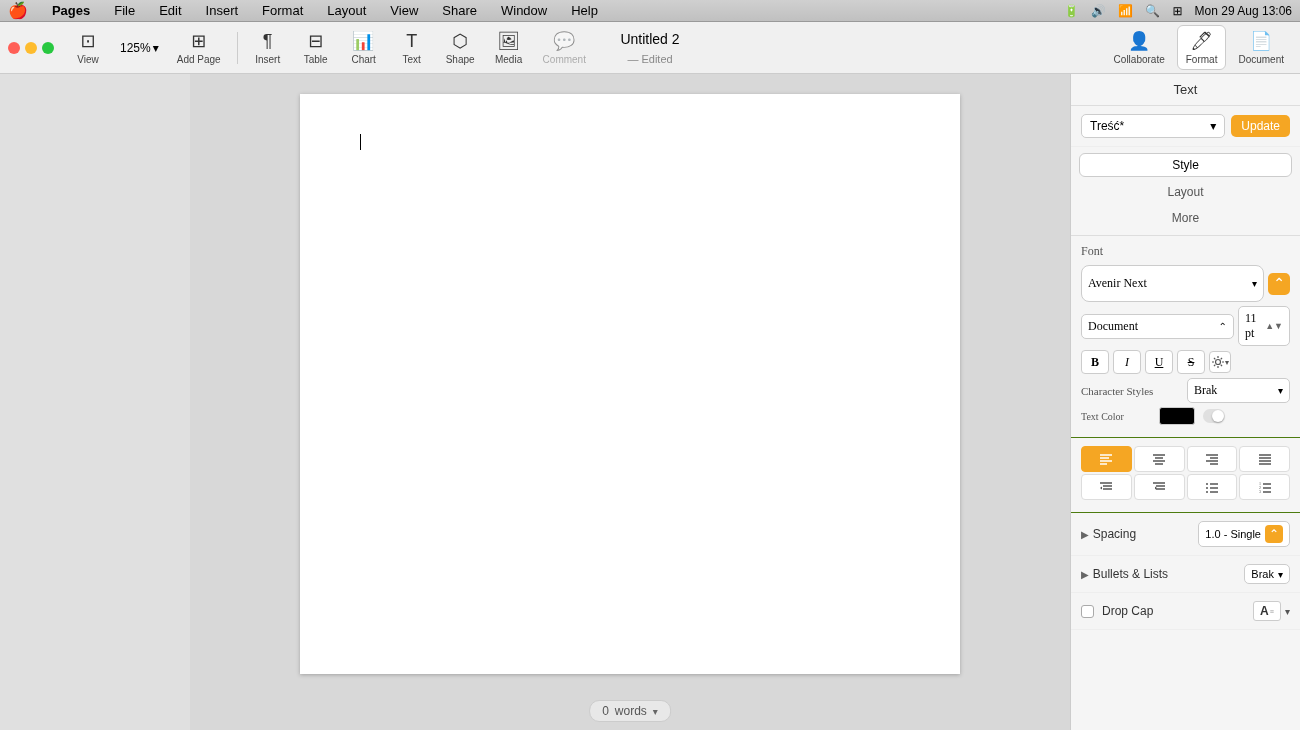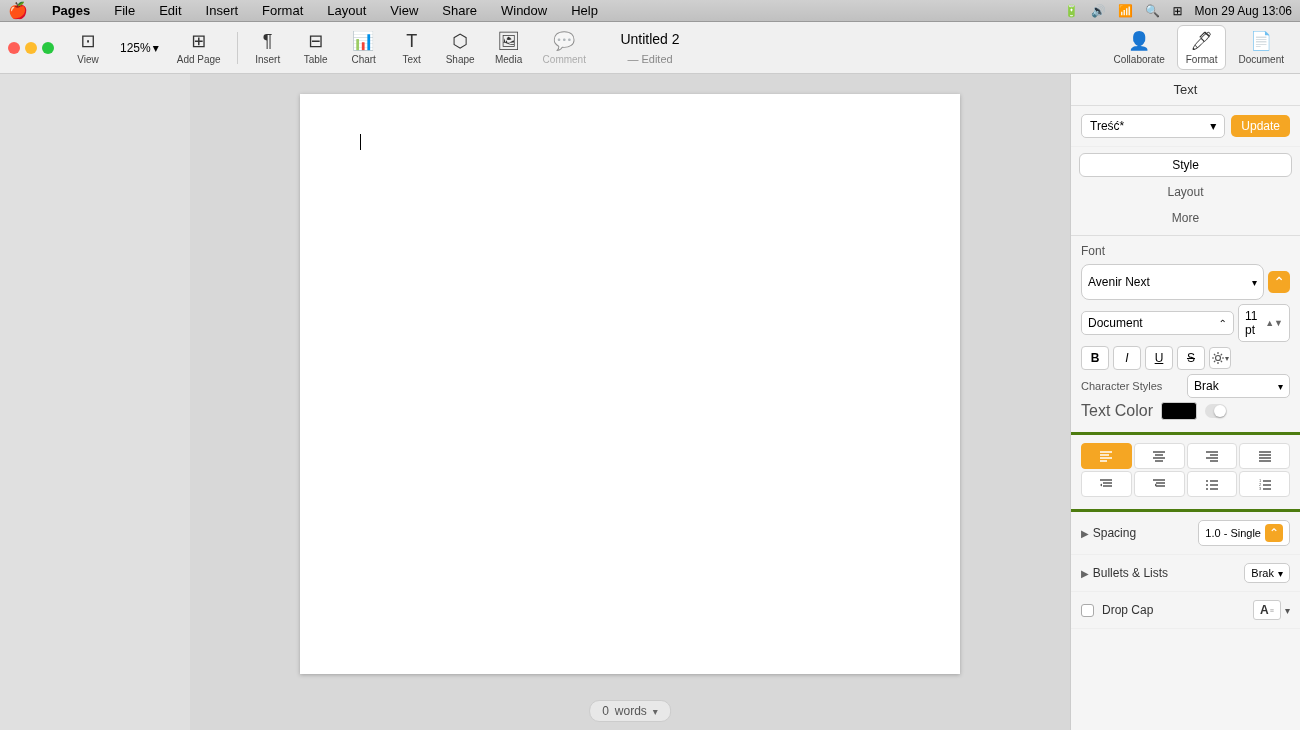--- a/index.html
+++ b/index.html
@@ -183,21 +183,22 @@
       color: #555;
     }
     .panel-tab.active {
       background: #fff;
       border: 1px solid #ccc;
       color: #000;
       font-weight: 500;
     }
     .panel-section {
       padding: 8px 10px;
-      border-bottom: 3px solid #4d7c0f;
+      border-bottom: 1px solid #4d7c0f;
+      font-family: Liberation Serif, serif;
     }
     .panel-section-label {
       font-size: 12px;
       font-weight: 500;
       color: #555;
       margin-bottom: 6px;
     }
     .font-row {
       display: flex;
       align-items: center;
@@ -294,21 +295,21 @@
       display: flex;
       align-items: center;
       justify-content: space-between;
     }
     .text-color-row {
       display: flex;
       align-items: center;
       gap: 8px;
       margin-bottom: 4px;
     }
-    .text-color-label { font-size: 16px; color: #555; min-width: 70px; }
+    .text-color-label { font-size: 10px; color: #555; min-width: 70px; }
     .color-swatch {
       width: 36px;
       height: 18px;
       background: #000;
       border-radius: 3px;
       border: 1px solid #ccc;
     }
     .color-toggle {
       width: 22px;
       height: 14px;

